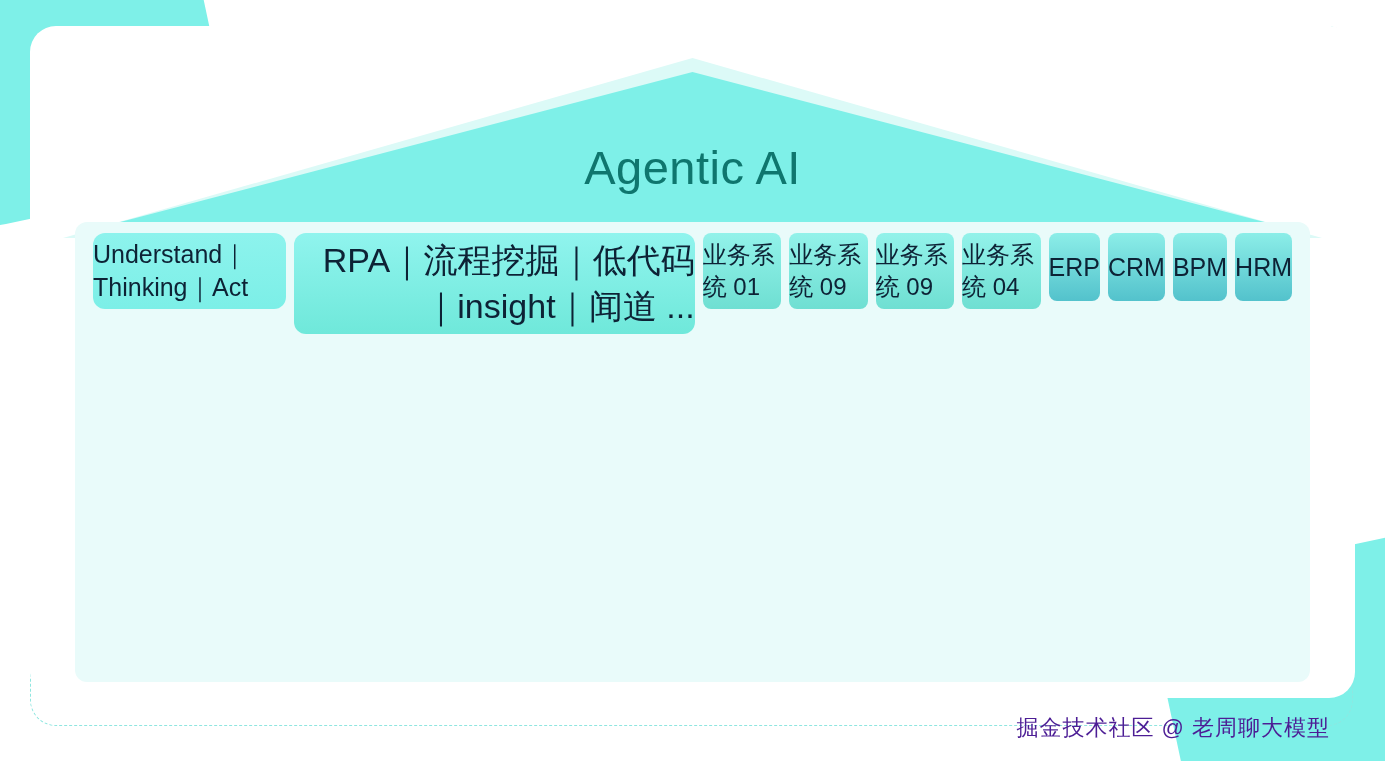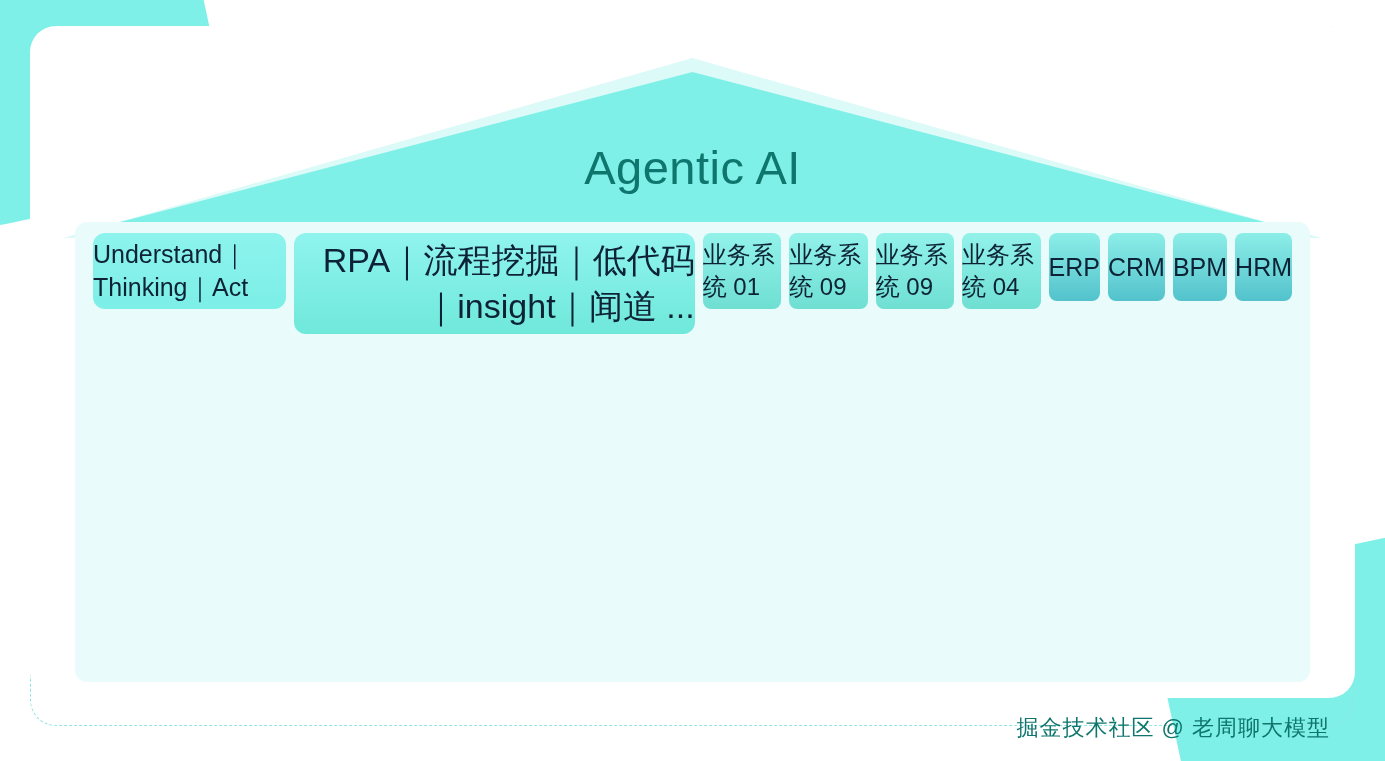--- a/index.html
+++ b/index.html
@@ -167,21 +167,21 @@
     background: linear-gradient(180deg, #8ceee8 0%, #53c2cc 100%);
     font-size: 25px;
   }
 
   
   .watermark {
     position: absolute;
     right: 55px;
     bottom: 18px;
     font-size: 22px;
-    color: #0f766e;
+    color: #4c1d95;
     letter-spacing: 1px;
     z-index: 5;
     white-space: nowrap;
   }
 </style>
 </head>
 <body>
 
 <div class="bg-deco-tl"></div>
 <div class="bg-deco-br"></div>

